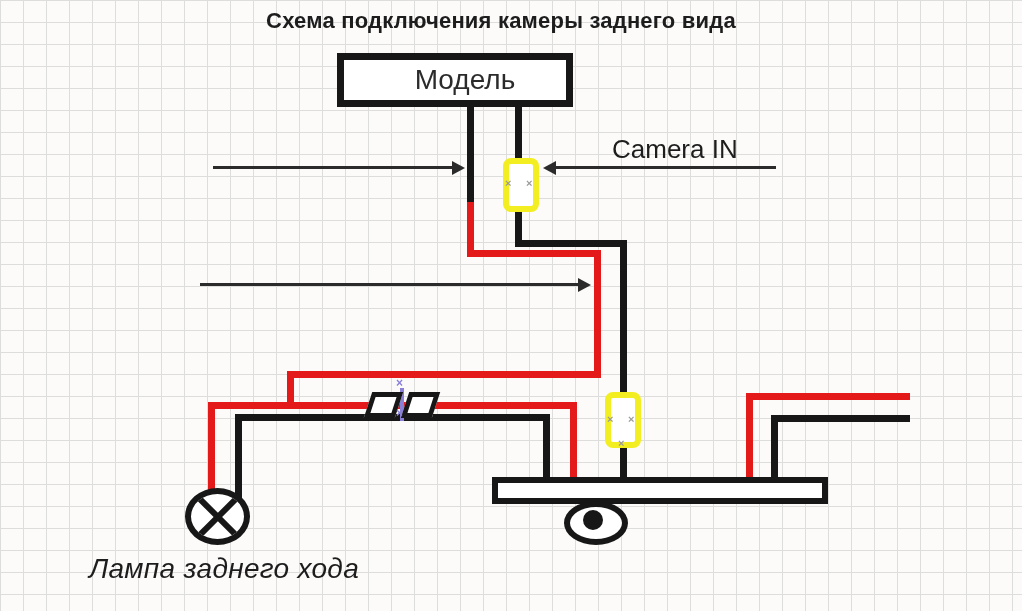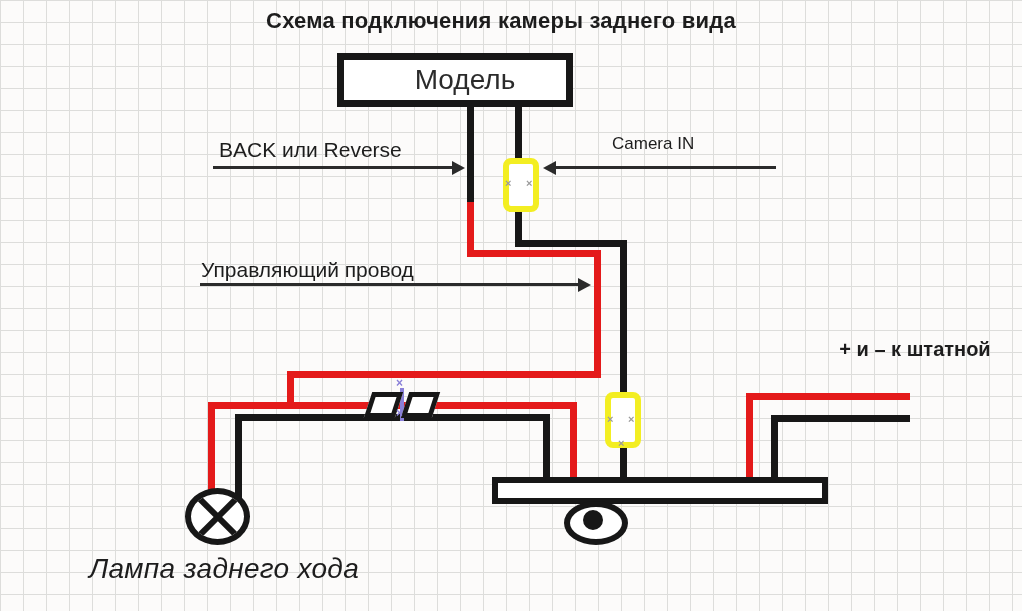--- a/index.html
+++ b/index.html
@@ -28,21 +28,21 @@
   .lens{border:6px solid var(--wire-black,#171717);border-radius:50%;}
   .lens-dot{border:10px solid var(--wire-black,#171717);border-radius:50%;}
   .aline{position:absolute;height:3px;background:var(--arrow,#2b2b2b);z-index:3;}
   .ahead{position:absolute;width:0;height:0;z-index:3;}
   .ahead.right{border-left:13px solid var(--arrow,#2b2b2b);border-top:7px solid transparent;border-bottom:7px solid transparent;}
   .ahead.left{border-right:13px solid var(--arrow,#2b2b2b);border-top:7px solid transparent;border-bottom:7px solid transparent;}
   .lbl{position:absolute;z-index:5;white-space:nowrap;}
   .title{left:0;top:8px;width:1002px;text-align:center;font-size:22px;font-weight:700;letter-spacing:.2px;}
   .model-label{width:242px;text-align:center;font-size:28px;color:#2b2b2b;line-height:40px;}
   .ann{font-size:21px;}
-  .camin{font-size:17px;}
+  .camin{font-size:26px;}
   .note{font-size:20px;font-weight:700;text-align:center;line-height:1.5;}
   .big{font-size:28px;letter-spacing:.3px;font-style:italic;}
 </style>
 </head>
 <body>
 
 <div class="stage">
 
   <div class="lbl title">Схема подключения камеры заднего вида</div>
 
@@ -99,23 +99,20 @@
 
   <div class="aline" style="left:213px;top:166px;width:243px"></div>
   <div class="ahead right" style="left:452px;top:161px"></div>
 
   <div class="ahead left" style="left:543px;top:161px"></div>
   <div class="aline" style="left:556px;top:166px;width:220px"></div>
 
   <div class="aline" style="left:200px;top:283px;width:382px"></div>
   <div class="ahead right" style="left:578px;top:278px"></div>
 
-  <div class="lbl ann" style="left:219px;top:138px">BACK или Reverse</div>
   <div class="lbl camin" style="left:612px;top:134px">Camera IN</div>
-  <div class="lbl ann" style="left:201px;top:258px">Управляющий провод</div>
 
   <div class="lbl note" style="left:815px;top:334px;width:200px">
-    <div>+ и – к штатной</div>
   </div>
 
   <div class="lbl big" style="left:89px;top:553px">Лампа заднего хода</div>
 
 </div>
 
 </body></html>

